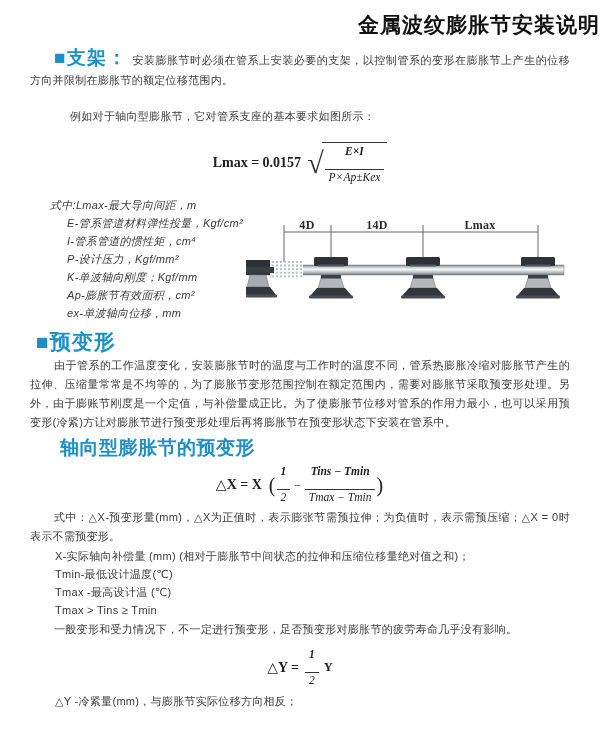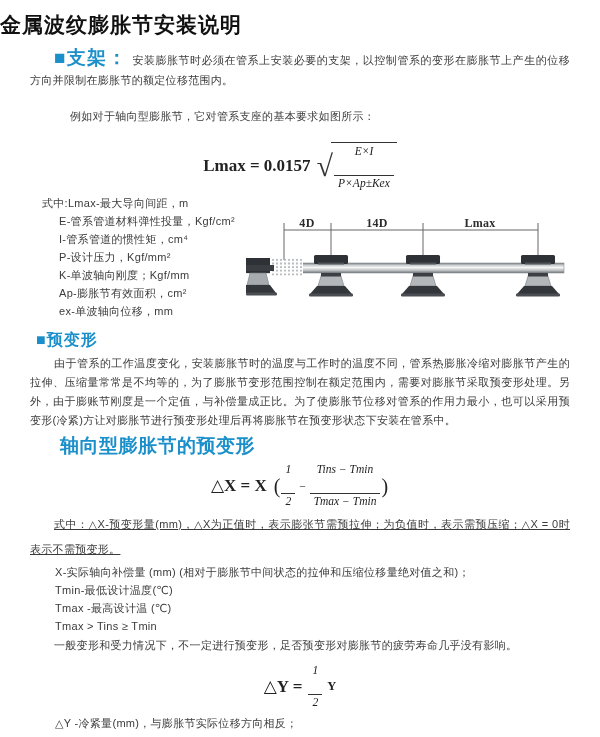--- a/index.html
+++ b/index.html
@@ -4,78 +4,78 @@
 <style>
   :root{ --accent:#1b8fca; }
   *{ box-sizing:border-box; }
   html,body{ margin:0; padding:0; background:#ffffff; }
   .page{
     width:600px; height:737px; background:#ffffff; overflow:hidden;
     font-family:"Liberation Sans","DejaVu Sans",sans-serif;
     color:#3b3b3b; position:relative;
   }
   h1.doc-title{
-    margin:0; padding:12px 0 0 0; text-align:left;
+    margin:0; padding:12px 0 0 0; text-align:right;
     font-size:21px; line-height:26px; font-weight:700; color:#111;
     letter-spacing:1px;
   }
   .content{ padding:0 30px; font-size:11px; letter-spacing:0.3px; }
 
   .intro{ margin:10px 0 0 0; line-height:20px; text-align:justify; text-indent:24px; }
   .sect-inline{
     font-size:19px; font-weight:700; color:var(--accent);
     letter-spacing:1px; margin-right:5px;
   }
   .example{ margin:16px; line-height:20px; text-indent:24px; }
 
   
   .formula{
     display:flex; justify-content:center; align-items:center;
     font-family:"Liberation Serif","DejaVu Serif",serif;
     color:#222; font-size:11.5px; letter-spacing:0;
   }
   .formula1{ margin:8px 0 2px 0; }
-  .f-lhs{ font-weight:700; font-size:17px; margin-right:6px; white-space:pre; }
+  .f-lhs{ font-weight:700; font-size:14px; margin-right:6px; white-space:pre; }
   .frac{ display:inline-flex; flex-direction:column; text-align:center; font-style:italic; vertical-align:middle; }
-  .frac .num{ border-bottom:1.2px solid #333; padding:0 4px 17px 4px; line-height:13px; }
+  .frac .num{ border-bottom:1.2px solid #333; padding:0 4px 11px 4px; line-height:13px;font-weight:bold; }
   .frac .den{ padding:1px 4px 0 4px; line-height:13px; }
   .sqrt{ display:inline-flex; align-items:center; }
   .sqrt-sym{ font-size:30px; line-height:28px; font-weight:400; margin-right:-2px; color:#333; }
   .radicand{ border-top:1.3px solid #333; padding:2px 3px 0 3px; display:inline-block; }
   .paren{ font-size:20px; font-weight:300; line-height:20px; margin:0 1px; }
   .f-op{ margin:0 4px; }
   .f-rhs{ font-weight:700; font-size:12.5px; margin-left:5px; }
 
   
   .mid{ position:relative; height:124px; margin-top:2px; }
-  ul.vars{ list-style:none; margin:4px; padding:0; line-height:18px; }
+  ul.vars{ list-style:none; margin:12px; padding:0; line-height:18px;font-style:italic; }
   ul.vars li{ white-space:nowrap; margin-left:25px; }
   ul.vars li:first-child{ margin-left:8px; }
   .diagram{ position:absolute; right:-6px; top:22px; }
   .dim-label{
     font-family:"Liberation Serif","DejaVu Serif",serif;
     font-size:12px; font-weight:700; fill:#2b2b2b; text-anchor:middle;
   }
 
   .pm-note{ margin:0 0 0 8px; line-height:18px; white-space:nowrap; }
   .consult{ margin:0; line-height:18px; text-indent:24px; }
 
   h2.sect{
-    margin:13px 0 0 6px; font-size:16px; line-height:18px;
+    margin:13px 0 0 6px; font-size:21px; line-height:18px;
     color:var(--accent); font-weight:700; letter-spacing:1px;
   }
   .para2{ margin:5px 0 0 0; line-height:19px; text-align:justify; text-indent:24px; }
 
   h3.sub{
     margin:7px 0 0 30px; font-size:19px; line-height:17px;
     color:var(--accent); font-weight:700; letter-spacing:0.5px;
   }
   h3.sub2{ margin-left:10px; }
   .formula2{ margin:9px 0 4px 0; }
-  .explain{ margin:3px 0 0 0; line-height:25px; text-align:justify; text-indent:24px;text-decoration:underline; }
+  .explain{ margin:3px 0 0 0; line-height:19px; text-align:justify; text-indent:24px; }
   .xdef{ margin:1px 0 0 25px; line-height:18px; }
   ul.temps{ list-style:none; margin:0; padding:0 0 0 25px; line-height:18px; }
   .note2{ margin:1px 0 0 0; line-height:19px; text-indent:24px; }
   .formula3{ margin:9px 0 2px 0; }
   .ydef{ margin:5px 0 0 25px; line-height:18px; }
 </style>
 </head>
 <body>
 
 <div class="page">

